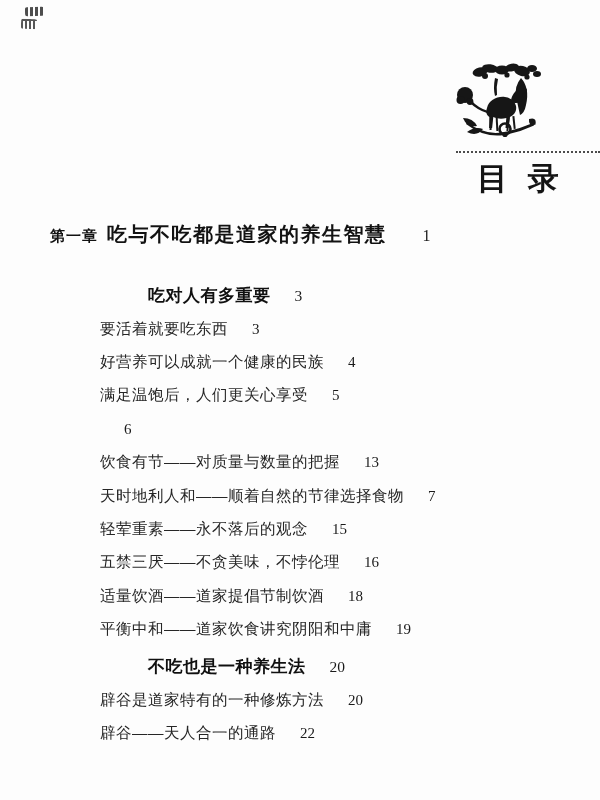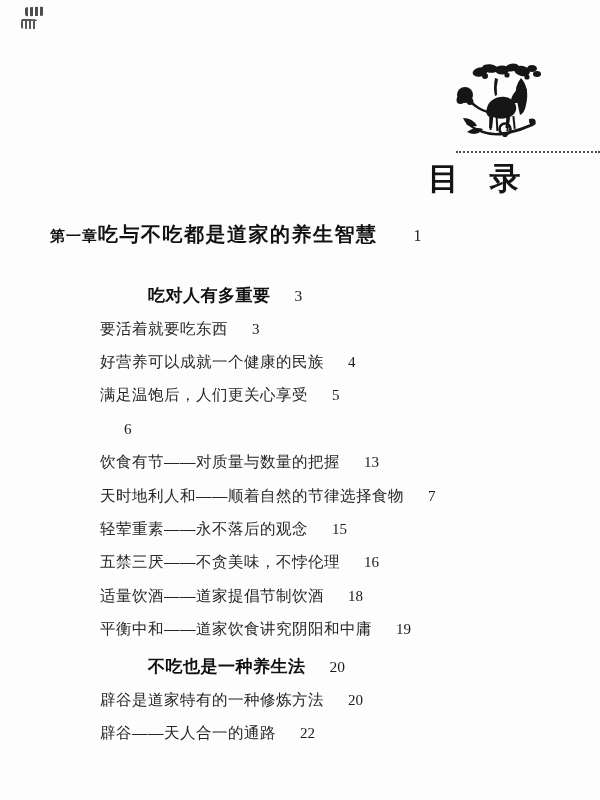--- a/index.html
+++ b/index.html
@@ -27,32 +27,32 @@
   
   .ornament { position:absolute; left:455px; top:62px; width:92px; height:82px; }
   .ornament svg { display:block; }
   
   .dotted-rule {
     position:absolute; left:456px; top:151px; width:144px; height:0;
     border-top:2px dotted #4c4c4c;
   }
   
   .contents-title {
-    position:absolute; left:428px; top:158px;
-    font-family:Liberation Mono, monospace;
+    position:absolute; left:477px; top:158px;
+    font-family:Liberation Serif, serif;
     font-size:31px; font-weight:700; color:#141414;
     letter-spacing:6px; white-space:nowrap;
   }
   
   .chapter {
     position:absolute; left:50px; top:221px;
     display:flex; align-items:baseline; white-space:nowrap; color:#121212;
   }
   .chapter-label { font-size:15px; font-weight:700; letter-spacing:1px; }
-  .chapter-title { font-size:20px; font-weight:700; letter-spacing:1.5px; }
+  .chapter-title { font-size:20px; font-weight:700; margin-left:9px; letter-spacing:1.5px; }
   .chapter-page {
     font-family:"Liberation Serif", serif; font-size:16px;
     font-weight:400; margin-left:36px; color:#1b1b1b;
   }
   
   .toc { position:absolute; left:100px; top:275px; width:480px; }
   .row {
     height:33.4px; display:flex; align-items:center;
     font-size:15.5px; color:#262626; letter-spacing:.5px; white-space:nowrap;
   }

